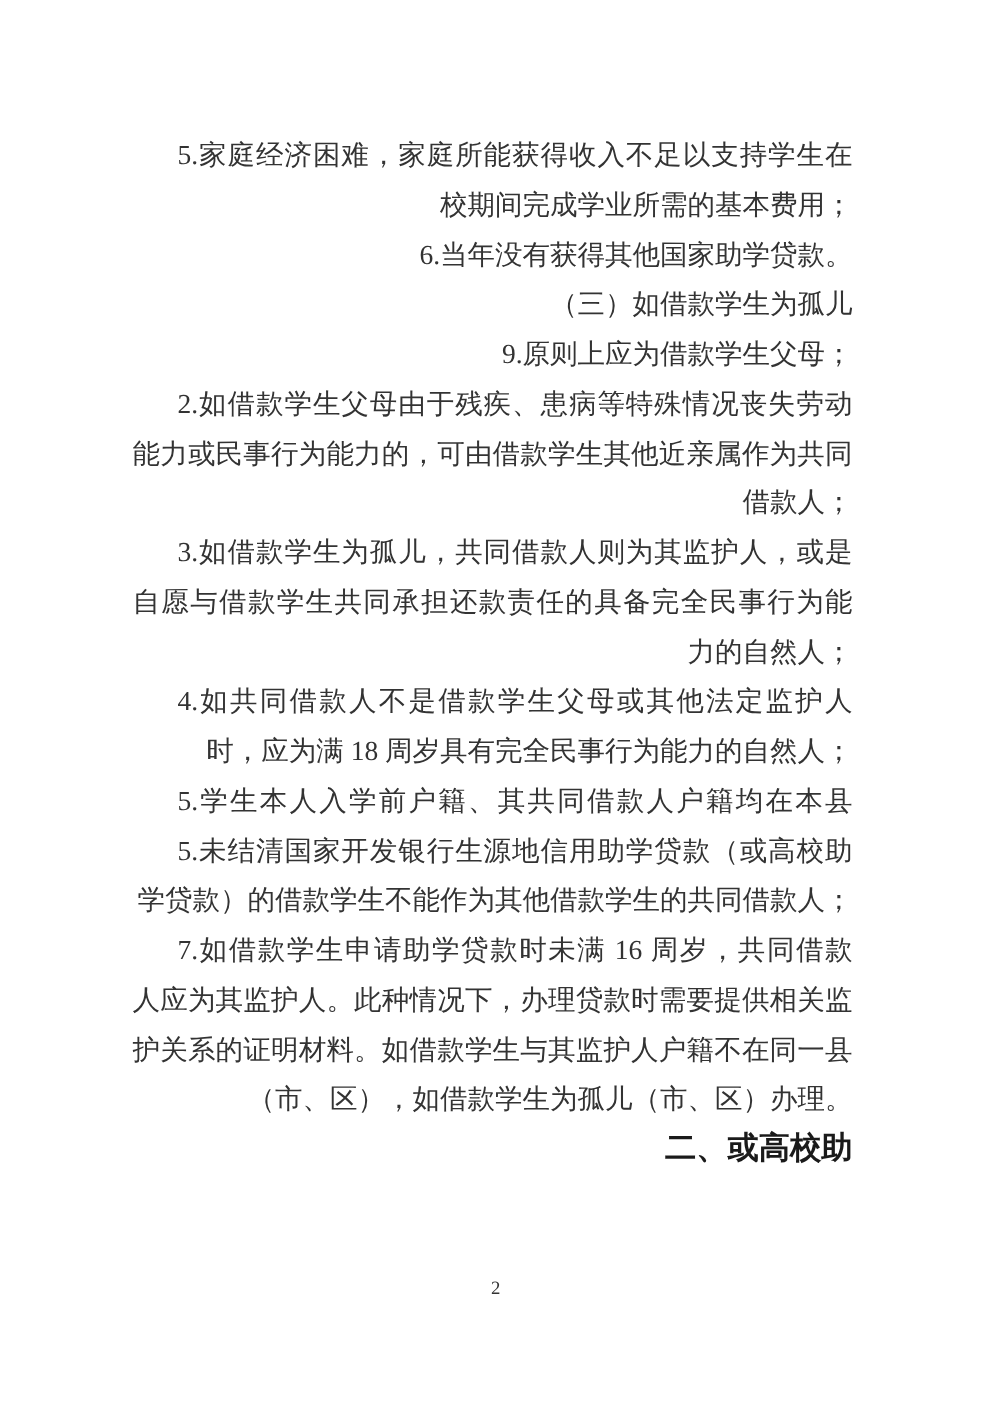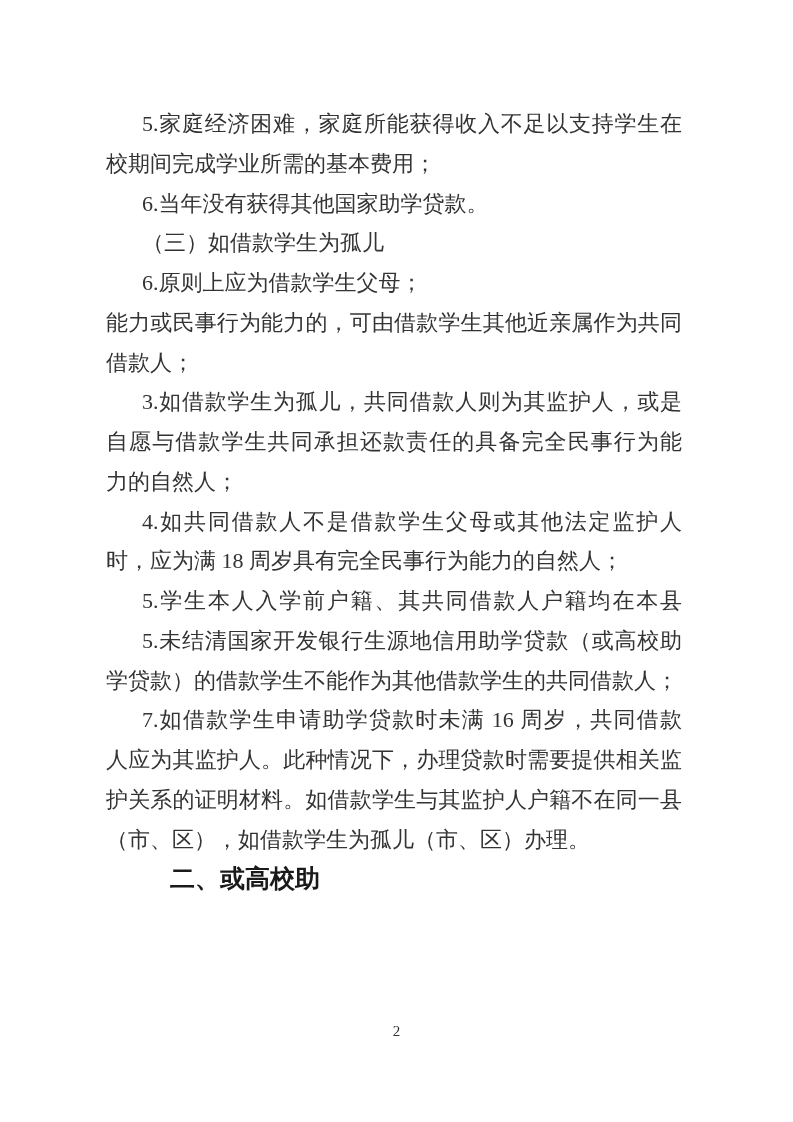--- a/index.html
+++ b/index.html
@@ -19,21 +19,21 @@
     position: absolute;
     left: 106px;
     top: 104px;
     width: 576px;
   }
   .line {
     height: 39.75px;
     line-height: 39.75px;
     font-size: 22px;
     letter-spacing: 0px;
-    text-align: left;
+    text-align: right;
     white-space: normal;
     overflow: hidden;
     font-weight: 400;
   }
   .line.indent {
     padding-left: 36px;
   }
   .line.fill {
     text-align: justify;
     text-align-last: justify;
@@ -56,21 +56,22 @@
 </style>
 </head>
 <body>
 
 <div class="page" style="background: rgb(255, 255, 255); color: rgb(51, 51, 51);">
   <div class="doc-body">
       <div class="line indent fill">5.家庭经济困难，家庭所能获得收入不足以支持学生在</div>
       <div class="line">校期间完成学业所需的基本费用；</div>
       <div class="line indent">6.当年没有获得其他国家助学贷款。</div>
       <div class="line indent">（三）如借款学生为孤儿</div>
-      <div class="line indent">6.原则上应为借款学生父母；</div>
+      <div class="line indent">9.原则上应为借款学生父母；</div>
+      <div class="line indent fill">2.如借款学生父母由于残疾、患病等特殊情况丧失劳动</div>
       <div class="line fill">能力或民事行为能力的，可由借款学生其他近亲属作为共同</div>
       <div class="line">借款人；</div>
       <div class="line indent fill">3.如借款学生为孤儿，共同借款人则为其监护人，或是</div>
       <div class="line fill">自愿与借款学生共同承担还款责任的具备完全民事行为能</div>
       <div class="line">力的自然人；</div>
       <div class="line indent fill">4.如共同借款人不是借款学生父母或其他法定监护人</div>
       <div class="line">时，应为满 18 周岁具有完全民事行为能力的自然人；</div>
       <div class="line indent fill">5.学生本人入学前户籍、其共同借款人户籍均在本县</div>
       <div class="line indent fill">5.未结清国家开发银行生源地信用助学贷款（或高校助</div>
       <div class="line">学贷款）的借款学生不能作为其他借款学生的共同借款人；</div>

